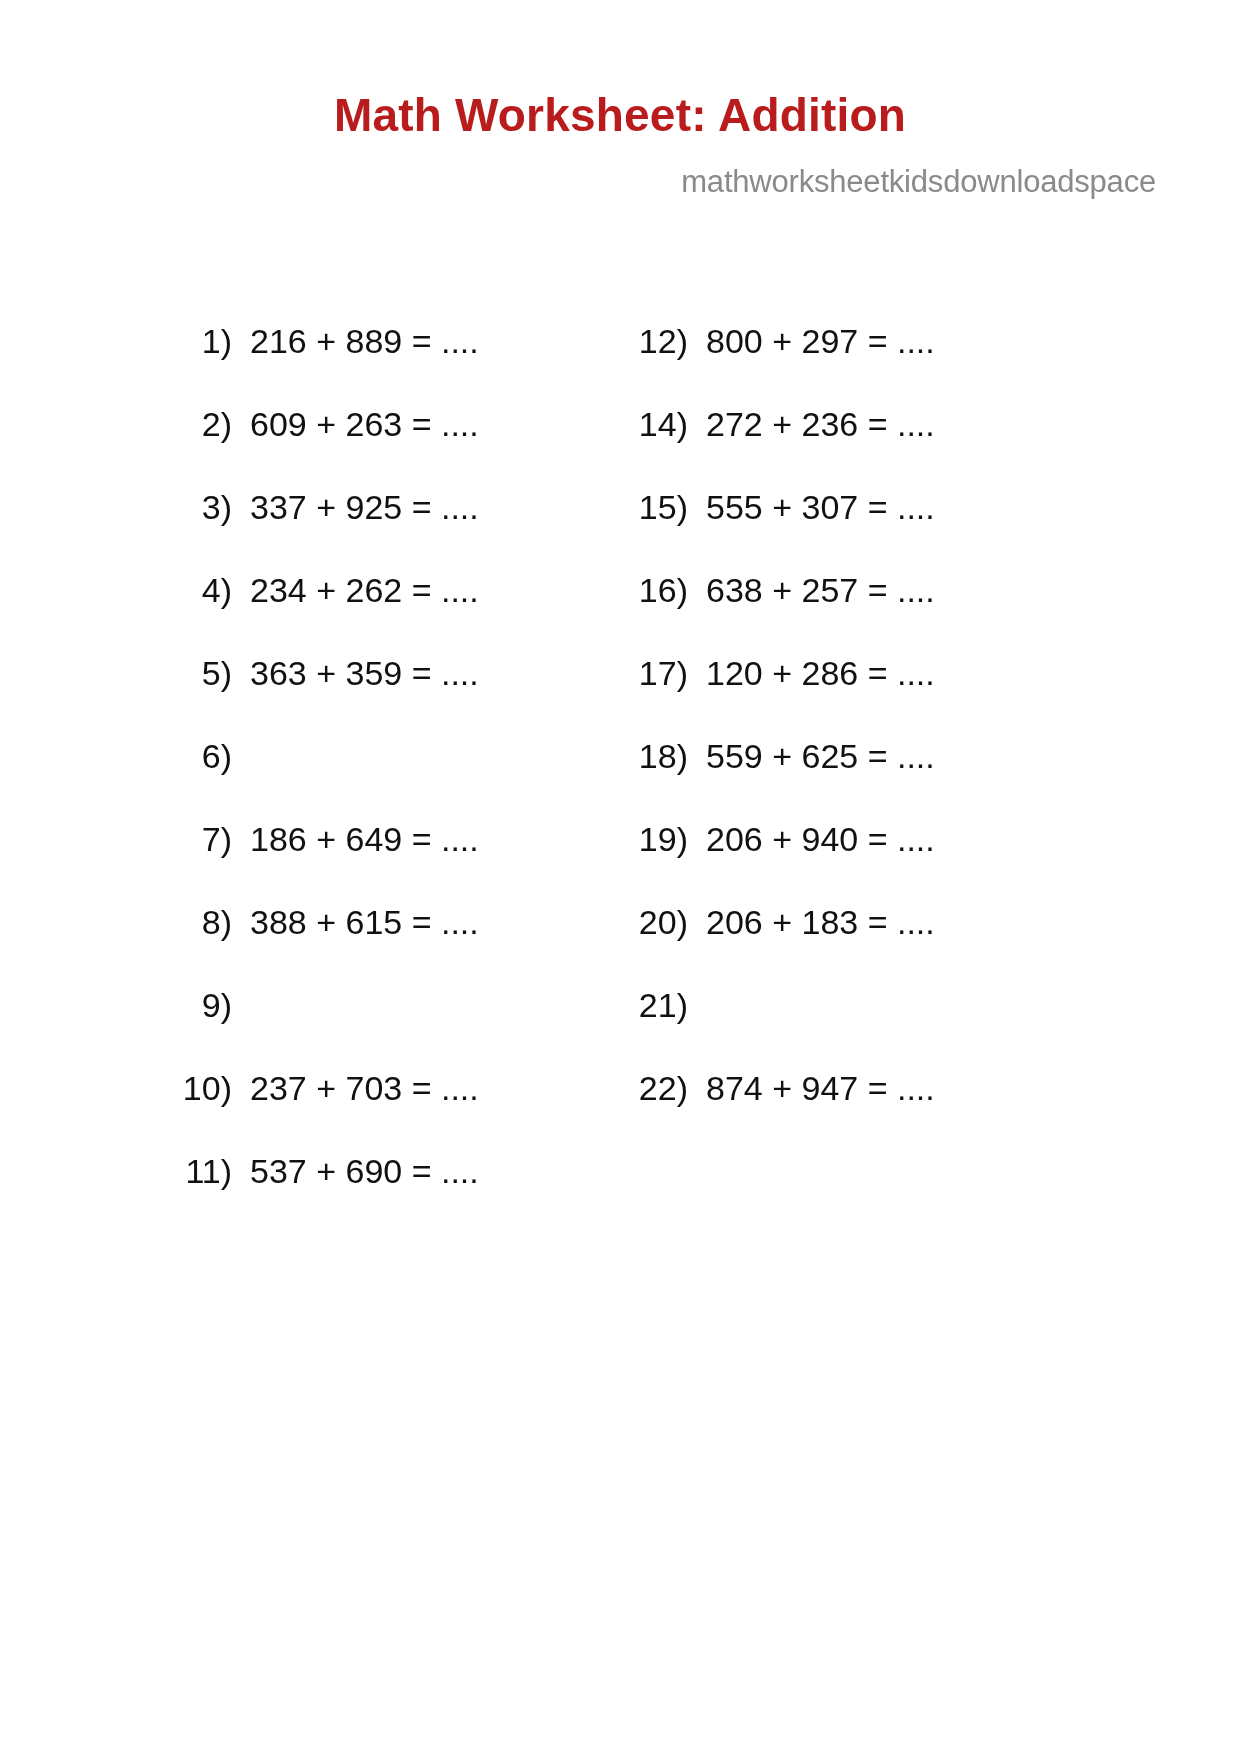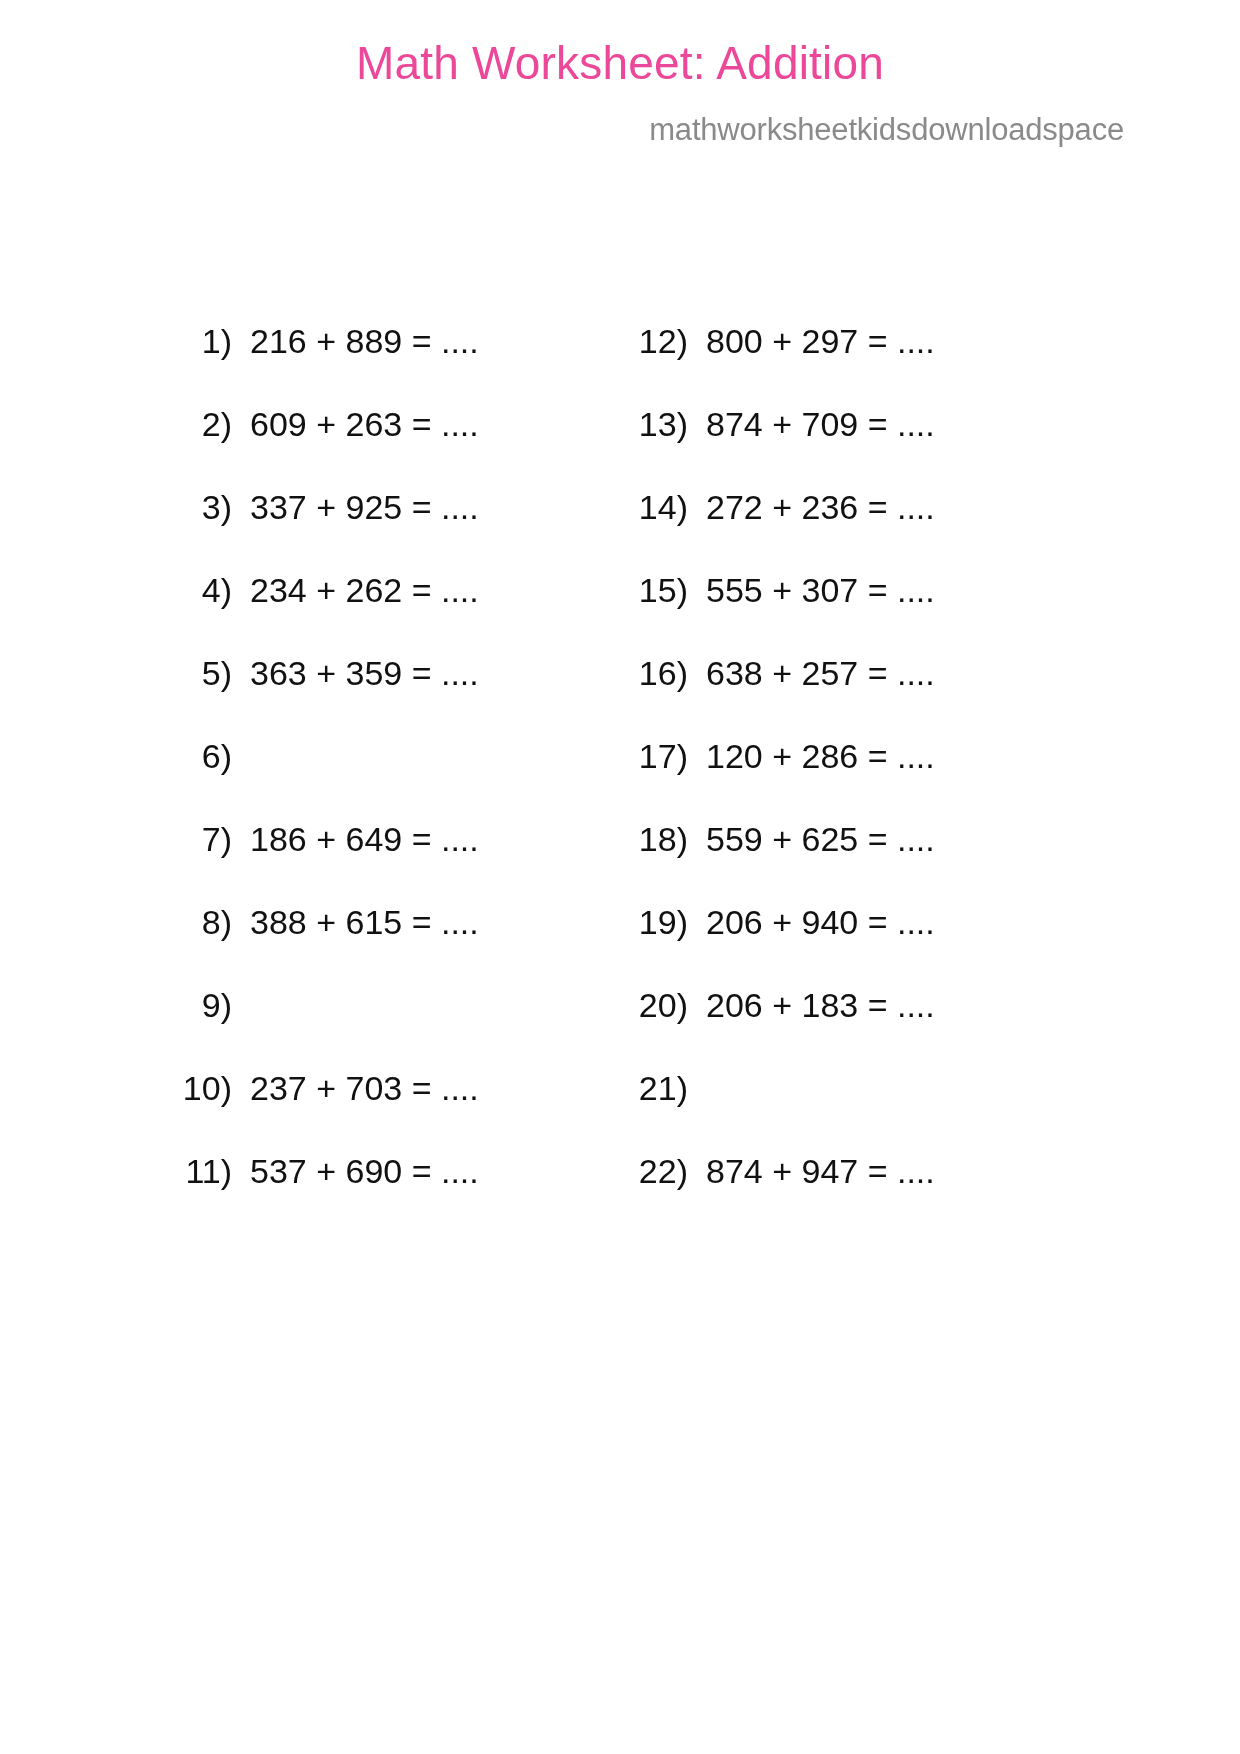--- a/index.html
+++ b/index.html
@@ -17,33 +17,33 @@
   }
   .sheet {
     width: 1240px;
     height: 1754px;
     box-sizing: border-box;
     position: relative;
   }
   .title {
     text-align: center;
     font-size: 46px;
-    font-weight: 400;
+    font-weight: 700;
     letter-spacing: 0.2px;
     margin: 0;
-    padding-top: 36px;
-    color: #ec4899;
+    padding-top: 88px;
+    color: #b91c1c;
   }
   .subtitle {
     text-align: right;
     font-size: 31px;
     color: #8a8a8a;
     margin: 0;
     padding-top: 22px;
-    padding-right: 116px;
+    padding-right: 84px;
     letter-spacing: -0.2px;
   }
   .problems {
     position: absolute;
     top: 300px;
     left: 0;
     width: 1240px;
     display: flex;
     flex-direction: row;
   }
@@ -136,24 +136,20 @@
         <span class="pbody">537 + 690 = ....</span>
       </div>
     </div>
 
     <div class="col col-right">
       <div class="problem">
         <span class="pnum">12)</span>
         <span class="pbody">800 + 297 = ....</span>
       </div>
       <div class="problem">
-        <span class="pnum">13)</span>
-        <span class="pbody">874 + 709 = ....</span>
-      </div>
-      <div class="problem">
         <span class="pnum">14)</span>
         <span class="pbody">272 + 236 = ....</span>
       </div>
       <div class="problem">
         <span class="pnum">15)</span>
         <span class="pbody">555 + 307 = ....</span>
       </div>
       <div class="problem">
         <span class="pnum">16)</span>
         <span class="pbody">638 + 257 = ....</span>

